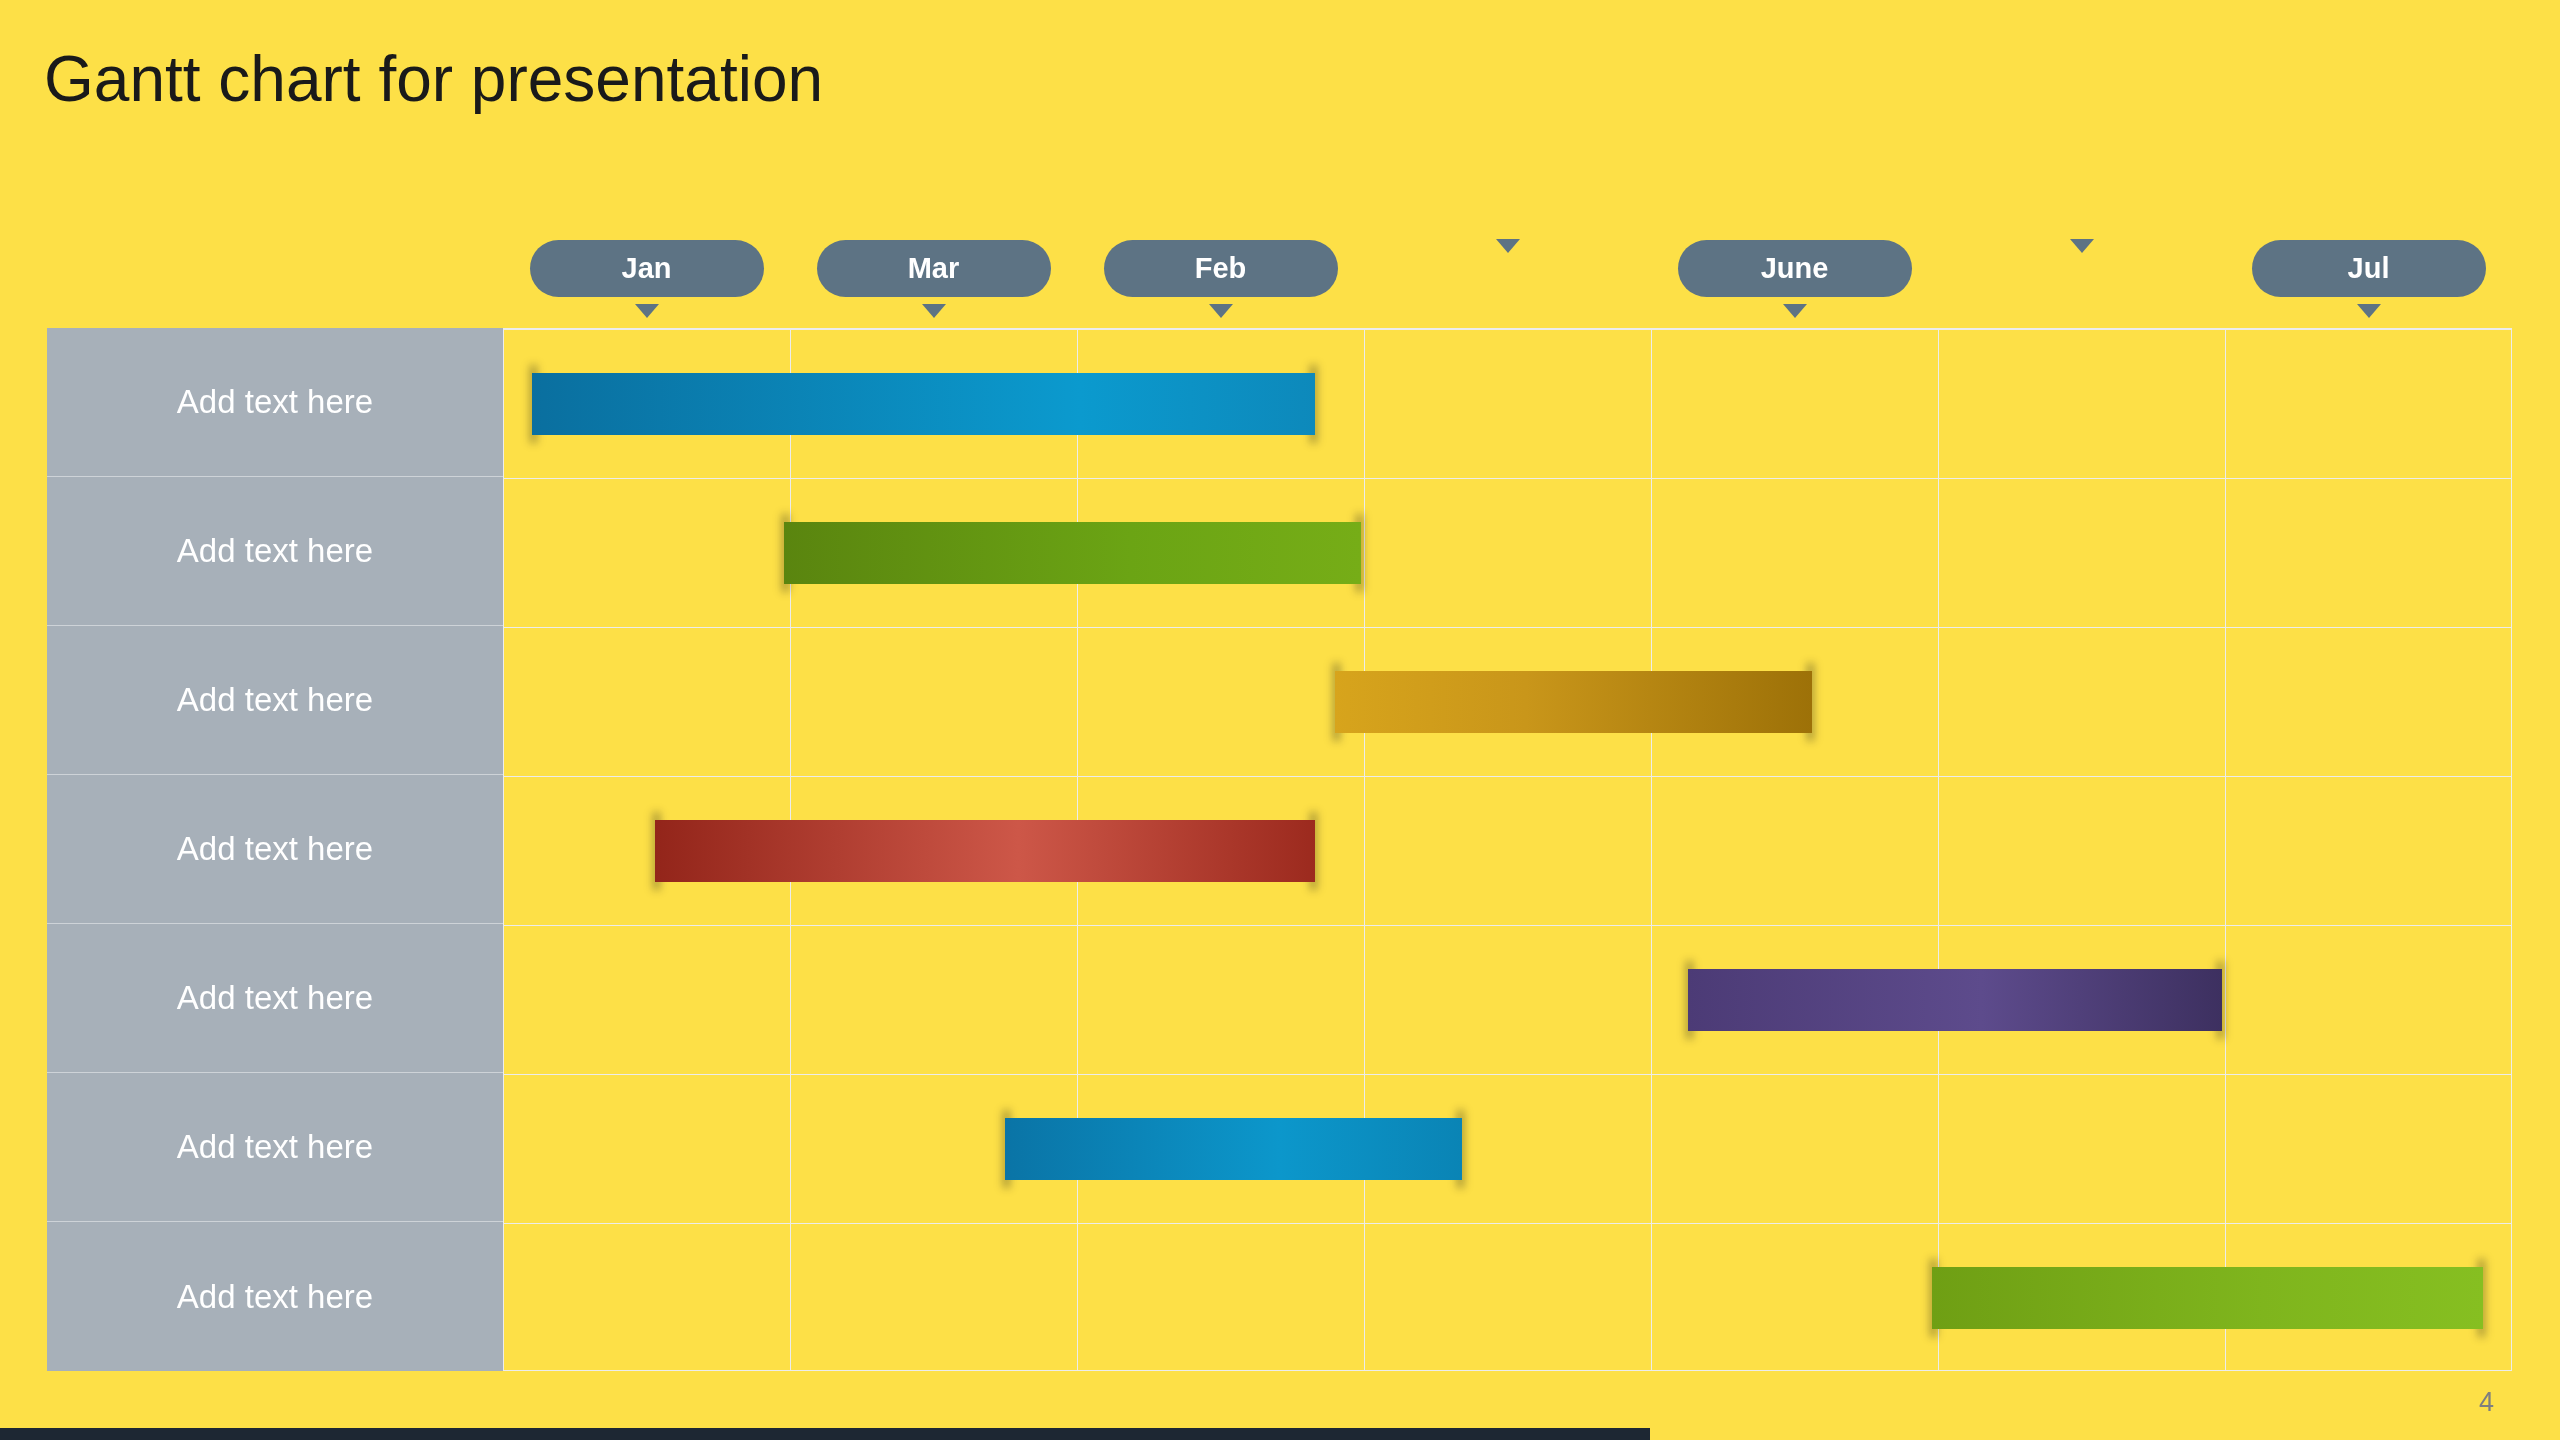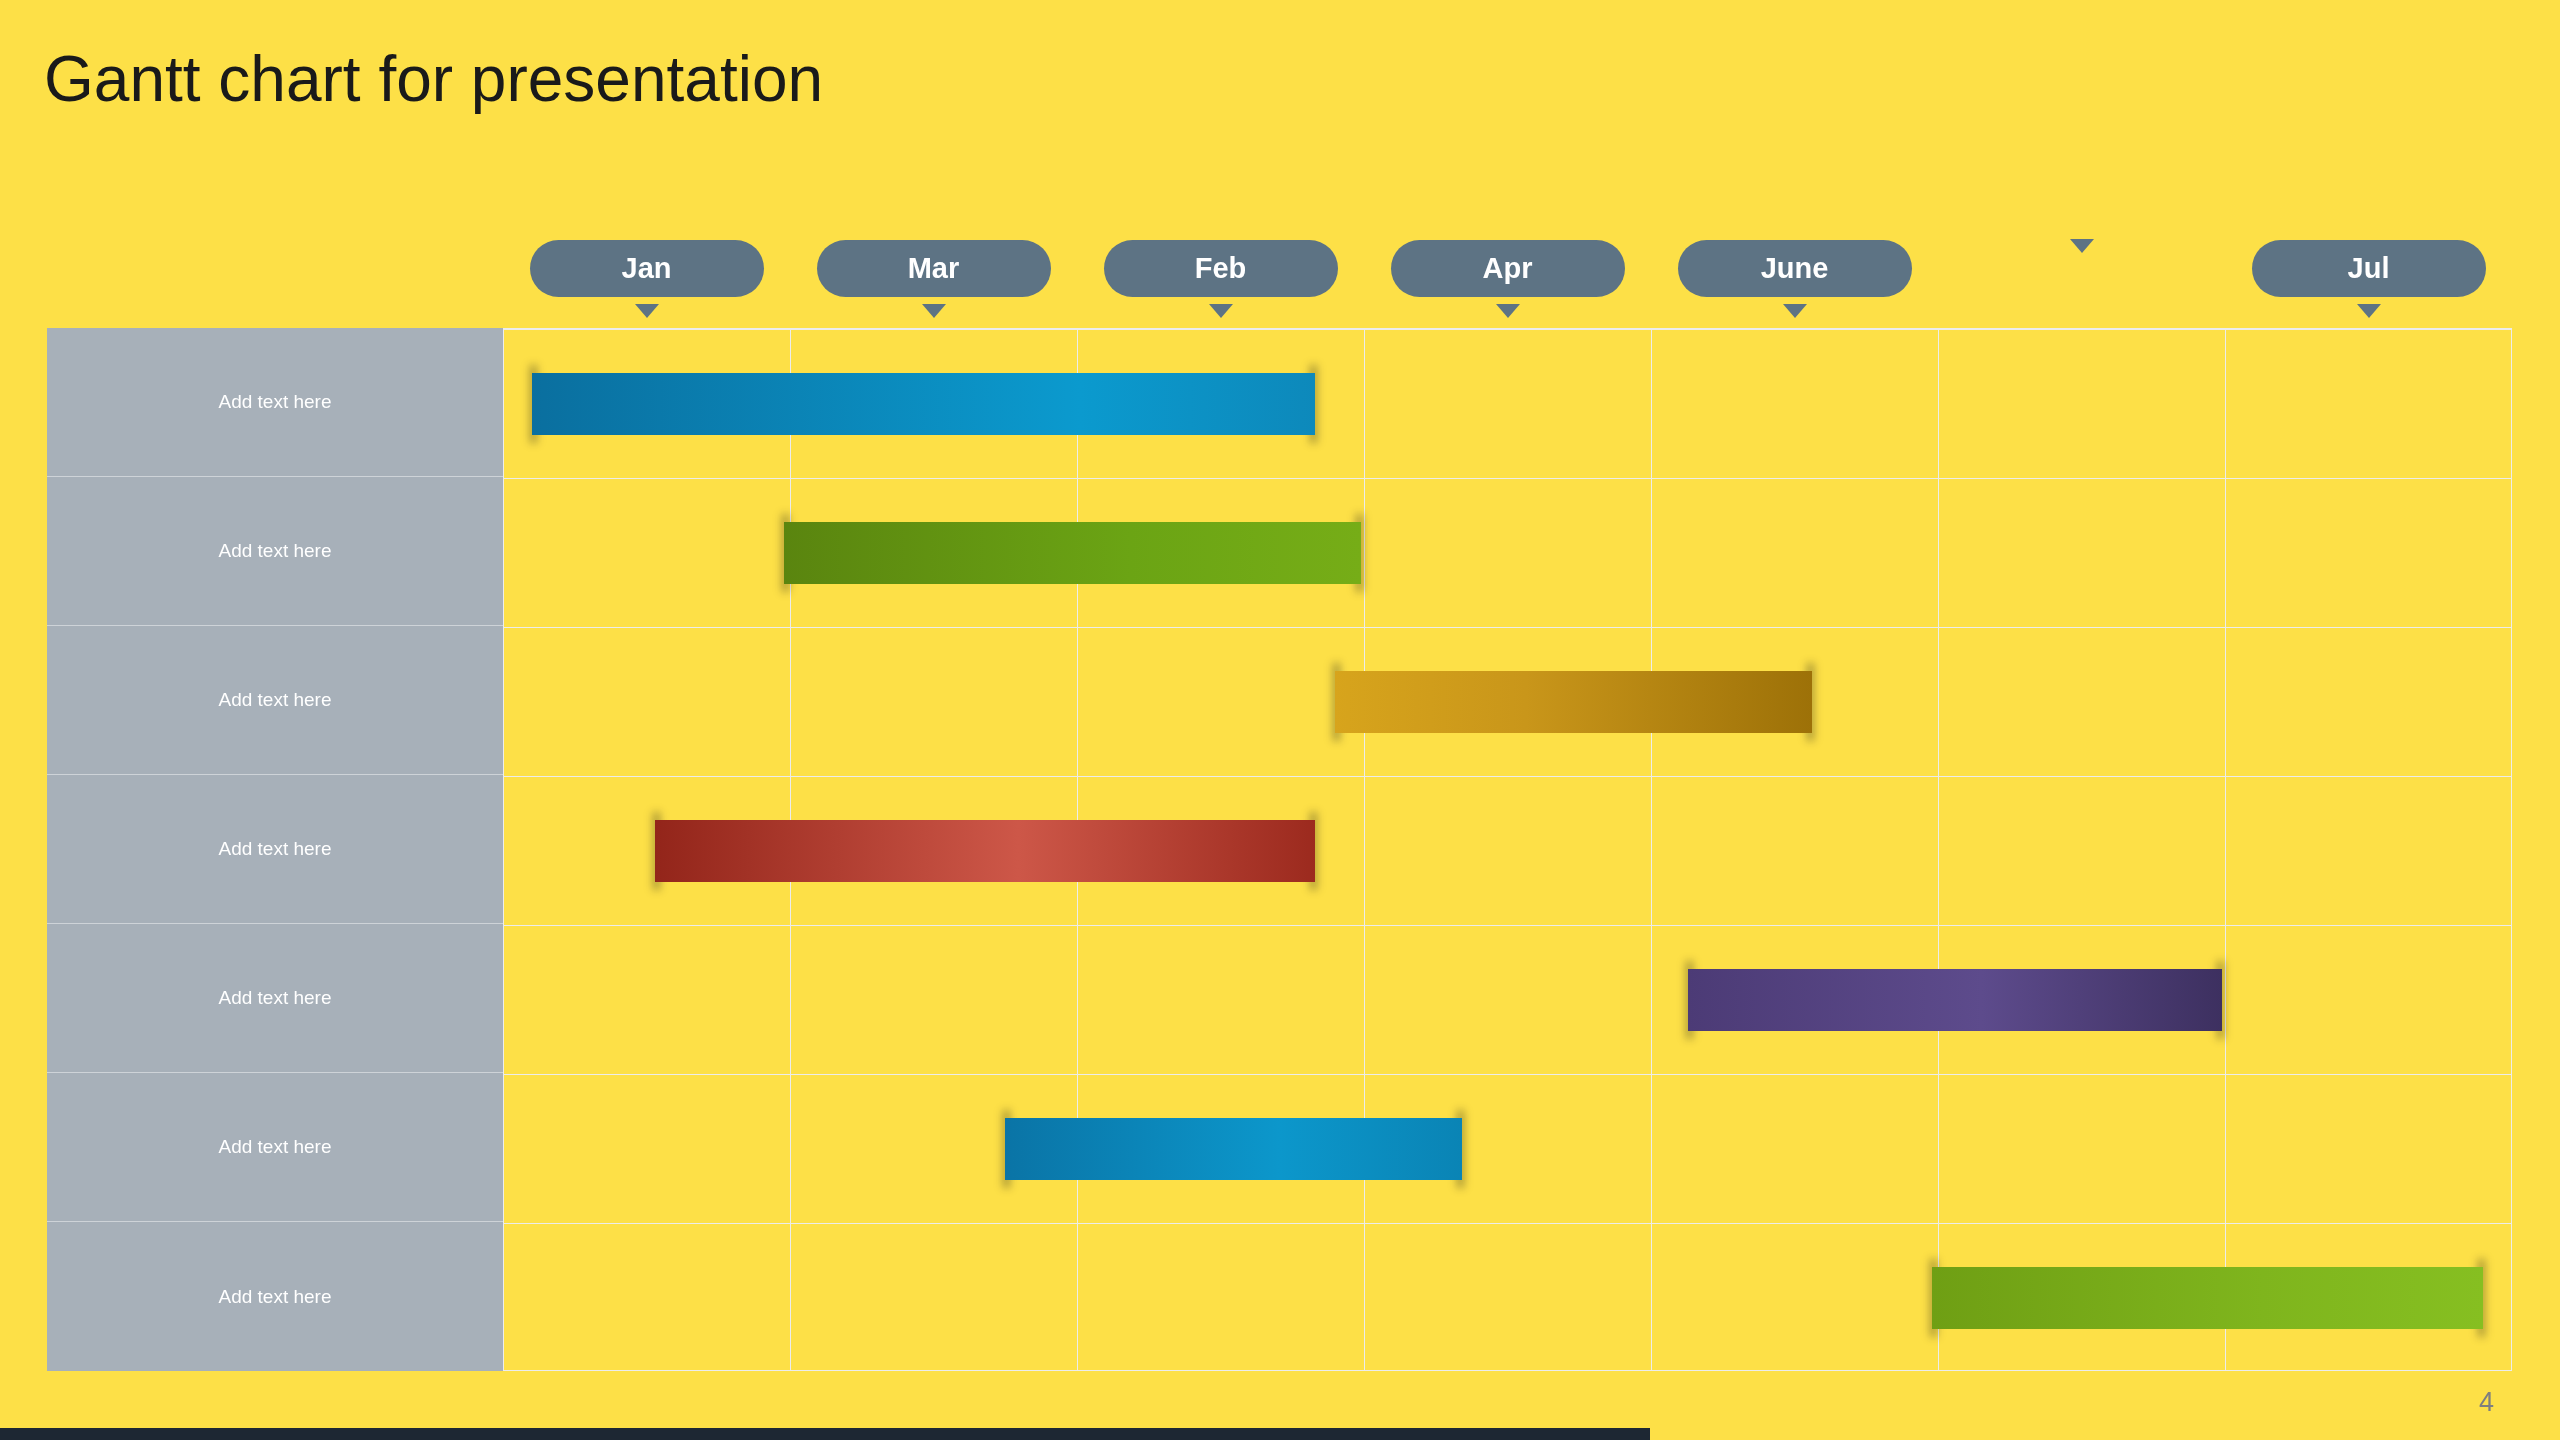--- a/index.html
+++ b/index.html
@@ -75,21 +75,21 @@
     width: 456px;
     height: 1043px;
     background: #a7b0b9;
   }
   .row-label {
     height: 149px;
     display: flex;
     align-items: center;
     justify-content: center;
     color: #ffffff;
-    font-size: 19px;
+    font-size: 33px;
     font-weight: 400;
     border-bottom: 1px solid rgba(255,255,255,0.45);
   }
   .row-label:last-child { border-bottom: none; }
 
   
   .grid {
     position: absolute;
     left: 456px;
     top: 88px;
@@ -157,21 +157,20 @@
         </div>
         <div class="month">
           <div class="pill">Mar</div>
           <div class="pointer"></div>
         </div>
         <div class="month">
           <div class="pill">Feb</div>
           <div class="pointer"></div>
         </div>
         <div class="month">
-          <div class="pill">Apr</div>
           <div class="pointer"></div>
         </div>
         <div class="month">
           <div class="pill">June</div>
           <div class="pointer"></div>
         </div>
         <div class="month">
           <div class="pointer"></div>
         </div>
         <div class="month">

